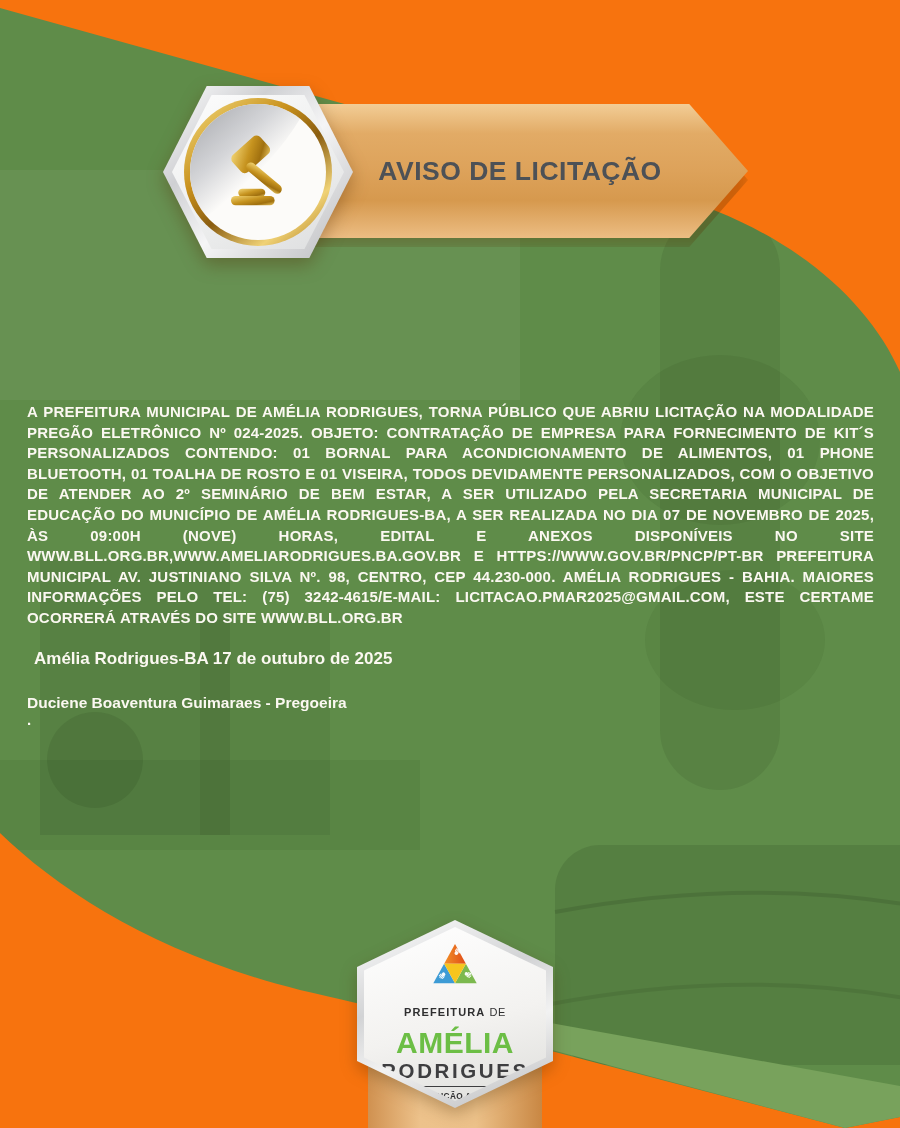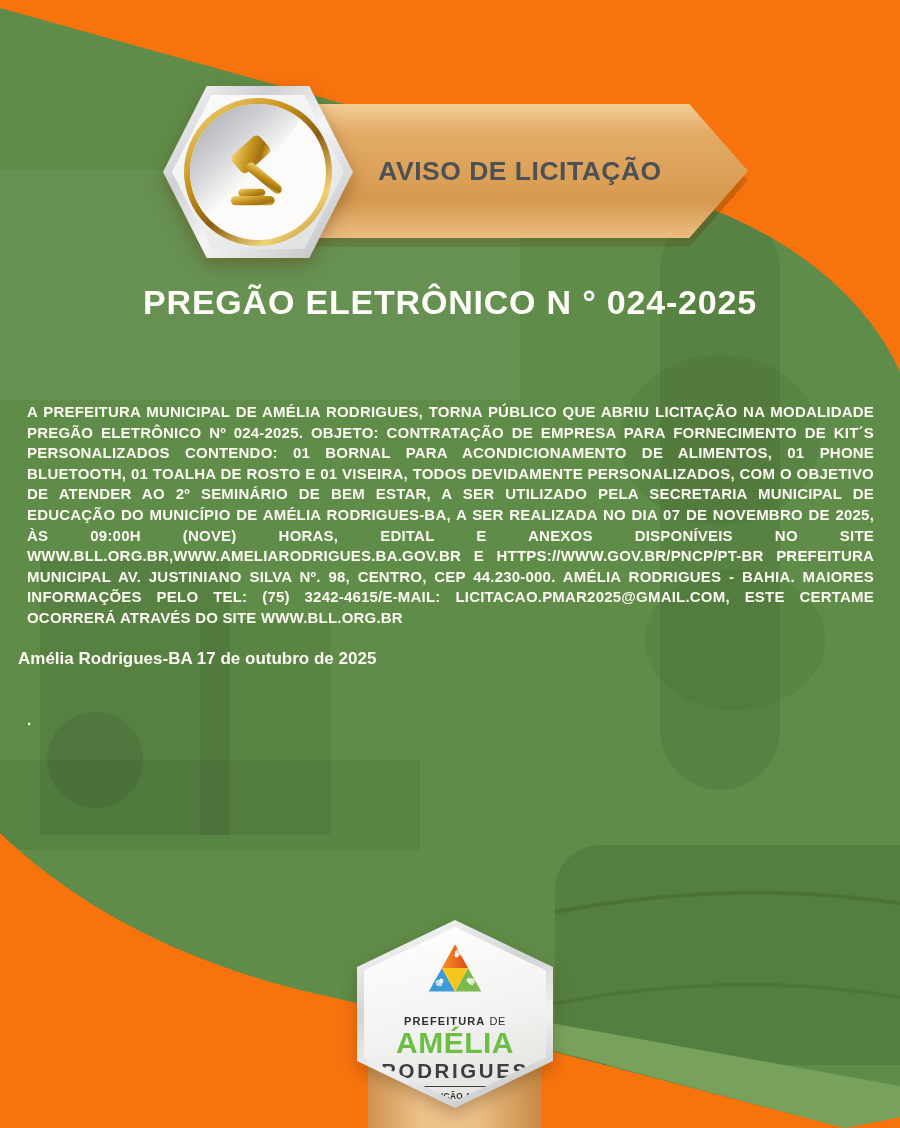--- a/index.html
+++ b/index.html
@@ -66,21 +66,21 @@
   .page-title{
     position:absolute;left:0;top:283px;width:900px;text-align:center;z-index:6;
     font-size:34px;font-weight:800;color:#FDFCF7;letter-spacing:.8px;
   }
   .notice-text{
     position:absolute;left:27px;top:402px;width:847px;z-index:6;
     font-size:15px;font-weight:700;line-height:20.6px;letter-spacing:.2px;
     color:var(--body-text);text-align:justify;
   }
   .notice-text .u{text-decoration-thickness:2px;text-underline-offset:3px;cursor:pointer}
-  .date-line{position:absolute;left:18px;top:649px;z-index:6;font-size:17px;font-weight:700;color:var(--body-text)}
+  .date-line{position:absolute;left:34px;top:649px;z-index:6;font-size:17px;font-weight:700;color:var(--body-text)}
   .sig-line{position:absolute;left:27px;top:694px;z-index:6;font-size:15.5px;font-weight:700;color:var(--body-text)}
   .stray{position:absolute;left:27px;top:711px;z-index:6;font-size:15px;font-weight:700;color:var(--body-text)}
 
   
   .pillar{
     position:absolute;left:368px;top:1014px;width:174px;height:114px;z-index:4;
     background:linear-gradient(90deg,#d09150 0%,#eec društ 0,#edc28b 30%,#ecc189 62%,#c98743 100%);
     background:linear-gradient(90deg,#d09150 0%,#edc28b 30%,#ecc189 62%,#c98743 100%);
   }
   .foot-hex{
@@ -95,21 +95,21 @@
   .foot-hex-inner{
     position:absolute;inset:7px;
     clip-path:polygon(50% 0%,100% 25%,100% 75%,50% 100%,0% 75%,0% 25%);
     background:linear-gradient(165deg,#ffffff 0%,#f3f2f0 55%,#dededb 100%);
     display:flex;flex-direction:column;align-items:center;
   }
   .logo-tri{margin-top:16px}
   .pref-line{margin-top:20px;font-size:11px;color:#2F2F30;letter-spacing:1.1px}
   .pref-line .b{font-weight:800}
   .pref-line .n{font-weight:400;letter-spacing:.6px}
-  .amelia{margin-top:1px;font-size:30px;font-weight:800;color:var(--amelia-green);letter-spacing:.5px;line-height:1}
+  .amelia{margin-top:10px;font-size:30px;font-weight:800;color:var(--amelia-green);letter-spacing:.5px;line-height:1}
   .rodrigues{
     margin-top:1px;font-size:20.5px;font-weight:600;color:#3E3E40;letter-spacing:2.6px;line-height:1.15;
     border-bottom:1.6px solid #3E3E40;padding:0 2px 3px 2px;
   }
   .motto{margin-top:4px;font-size:8.6px;font-weight:700;color:#2F2F30;letter-spacing:.35px;transform:scaleX(.96)}
 </style>
 </head>
 <body>
 
 <div class="canvas">
@@ -164,25 +164,25 @@
               <rect x="40" y="38" width="42" height="9" rx="4.5" transform="rotate(40 40 42)"></rect>
               <rect x="31" y="66" width="26" height="8" rx="4"></rect>
               <rect x="24" y="73" width="42" height="9" rx="4.5"></rect>
             </g>
           </svg>
         </div>
       </div>
     </div>
   </div>
 
-  <h1 class="page-title">PREGÃO ELETRÔNICO N ° 024-2025</h1>
 
   <p class="notice-text"><span>A PREFEITURA MUNICIPAL DE AMÉLIA RODRIGUES, TORNA PÚBLICO QUE ABRIU LICITAÇÃO NA MODALIDADE PREGÃO ELETRÔNICO Nº 024-2025. OBJETO: CONTRATAÇÃO DE EMPRESA PARA FORNECIMENTO DE KIT´S PERSONALIZADOS CONTENDO: 01 BORNAL PARA ACONDICIONAMENTO DE ALIMENTOS, 01 PHONE BLUETOOTH, 01 TOALHA DE ROSTO E 01 VISEIRA, TODOS DEVIDAMENTE PERSONALIZADOS, COM O OBJETIVO DE ATENDER AO 2º SEMINÁRIO DE BEM ESTAR, A SER UTILIZADO PELA SECRETARIA MUNICIPAL DE EDUCAÇÃO DO MUNICÍPIO DE AMÉLIA RODRIGUES-BA, A SER REALIZADA NO DIA 07 DE NOVEMBRO DE 2025, ÀS 09:00H (NOVE) HORAS, EDITAL E ANEXOS DISPONÍVEIS NO SITE </span><span class="u">WWW.BLL.ORG.BR,WWW.AMELIARODRIGUES.BA.GOV.BR</span><span> E </span><span class="u">HTTPS://WWW.GOV.BR/PNCP/PT-BR</span><span> PREFEITURA MUNICIPAL AV. JUSTINIANO SILVA Nº. 98, CENTRO, CEP 44.230-000. AMÉLIA RODRIGUES - BAHIA. MAIORES INFORMAÇÕES PELO TEL: (75) 3242-4615/E-MAIL: LICITACAO.PMAR2025@GMAIL.COM, ESTE CERTAME OCORRERÁ ATRAVÉS DO SITE </span><span class="u">WWW.BLL.ORG.BR</span></p>
 
   <p class="date-line">Amélia Rodrigues-BA 17 de outubro de 2025</p>
+  <p class="sig-line">Duciene Boaventura Guimaraes - Pregoeira</p>
   <p class="stray">.</p>
 
   <div class="pillar"></div>
   <div class="foot-hex">
     <div class="foot-hex-outer"></div>
     <div class="foot-hex-inner">
       <svg class="logo-tri" width="92" height="80" viewBox="0 0 92 80" aria-hidden="true">
         <defs>
           <linearGradient id="topTri" x1="0" y1="0" x2="1" y2="0">
             <stop offset="0" stop-color="#F29026"></stop>

